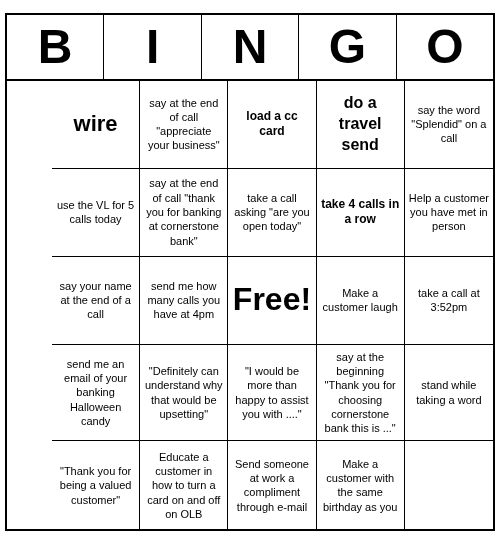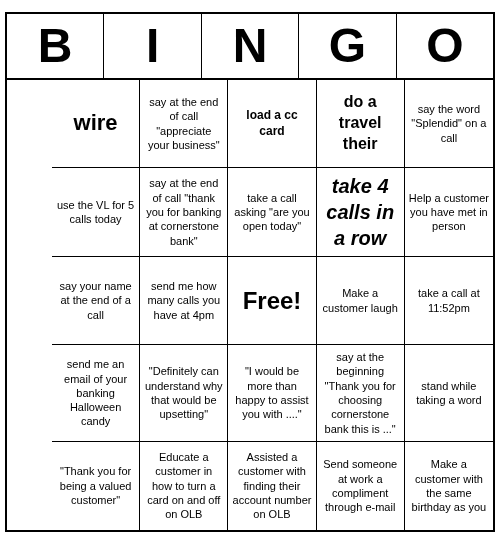--- a/index.html
+++ b/index.html
@@ -47,55 +47,54 @@
       align-items: center;
       justify-content: center;
     }
     .bingo-cell:nth-child(5n) { border-right: none; }
     .bingo-cell:nth-child(n+21) { border-bottom: none; }
     .bingo-cell.large-text {
       font-size: 22px;
       font-weight: bold;
     }
     .bingo-cell.free {
-      font-size: 24px;
+      font-size: 32px;
       font-weight: bold;
     }
   </style>
 </head>
 <body>
 
 <div class="bingo-card">
   <div class="bingo-header">
   <div class="bingo-letter">B</div>
       <div class="bingo-letter">I</div>
       <div class="bingo-letter">N</div>
       <div class="bingo-letter">G</div>
       <div class="bingo-letter">O</div>
     </div>
   <div class="bingo-grid">
   <div class="bingo-cell large-text">wire</div>
       <div class="bingo-cell">say at the end of call "appreciate your business"</div>
       <div class="bingo-cell" style="font-size: 12px; font-weight: bold;">load a cc card</div>
-      <div class="bingo-cell" style="font-size: 16px; font-weight: bold;">do a travel their</div>
+      <div class="bingo-cell" style="font-size: 16px; font-weight: bold;">do a travel send</div>
       <div class="bingo-cell">say the word "Splendid" on a call</div>
       <div class="bingo-cell">use the VL for 5 calls today</div>
       <div class="bingo-cell">say at the end of call "thank you for banking at cornerstone bank"</div>
       <div class="bingo-cell">take a call asking "are you open today"</div>
-      <div class="bingo-cell" style="font-size: 20px; font-weight: bold; font-style: italic;">take 4 calls in a row</div>
+      <div class="bingo-cell" style="font-size: 12px; font-weight: bold;">take 4 calls in a row</div>
       <div class="bingo-cell">Help a customer you have met in person</div>
       <div class="bingo-cell">say your name at the end of a call</div>
       <div class="bingo-cell">send me how many calls you have at 4pm</div>
       <div class="bingo-cell free">Free!</div>
       <div class="bingo-cell">Make a customer laugh</div>
-      <div class="bingo-cell">take a call at 11:52pm</div>
+      <div class="bingo-cell">take a call at 3:52pm</div>
       <div class="bingo-cell">send me an email of your banking Halloween candy</div>
       <div class="bingo-cell">"Definitely can understand why that would be upsetting"</div>
       <div class="bingo-cell">"I would be more than happy to assist you with ...."</div>
       <div class="bingo-cell">say at the beginning "Thank you for choosing cornerstone bank this is ..."</div>
       <div class="bingo-cell">stand while taking a word</div>
       <div class="bingo-cell">"Thank you for being a valued customer"</div>
       <div class="bingo-cell">Educate a customer in how to turn a card on and off on OLB</div>
-      <div class="bingo-cell">Assisted a customer with finding their account number on OLB</div>
       <div class="bingo-cell">Send someone at work a compliment through e-mail</div>
       <div class="bingo-cell">Make a customer with the same birthday as you</div>
     </div>
 </div>
 
 </body></html>

